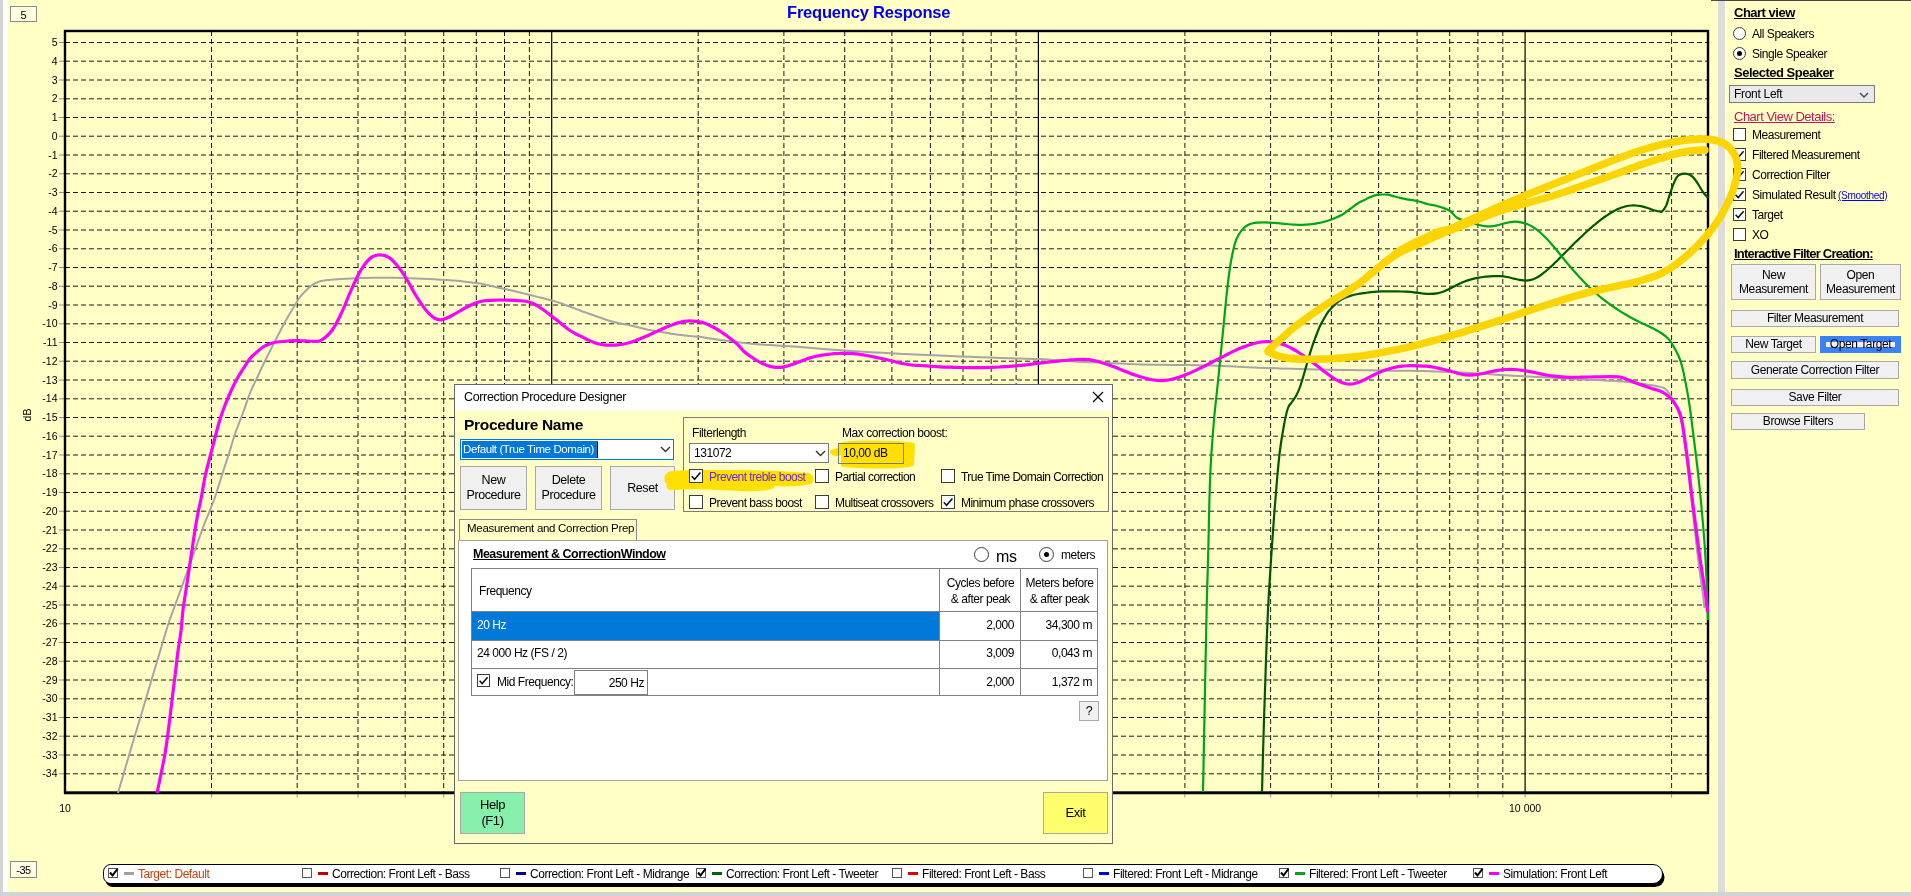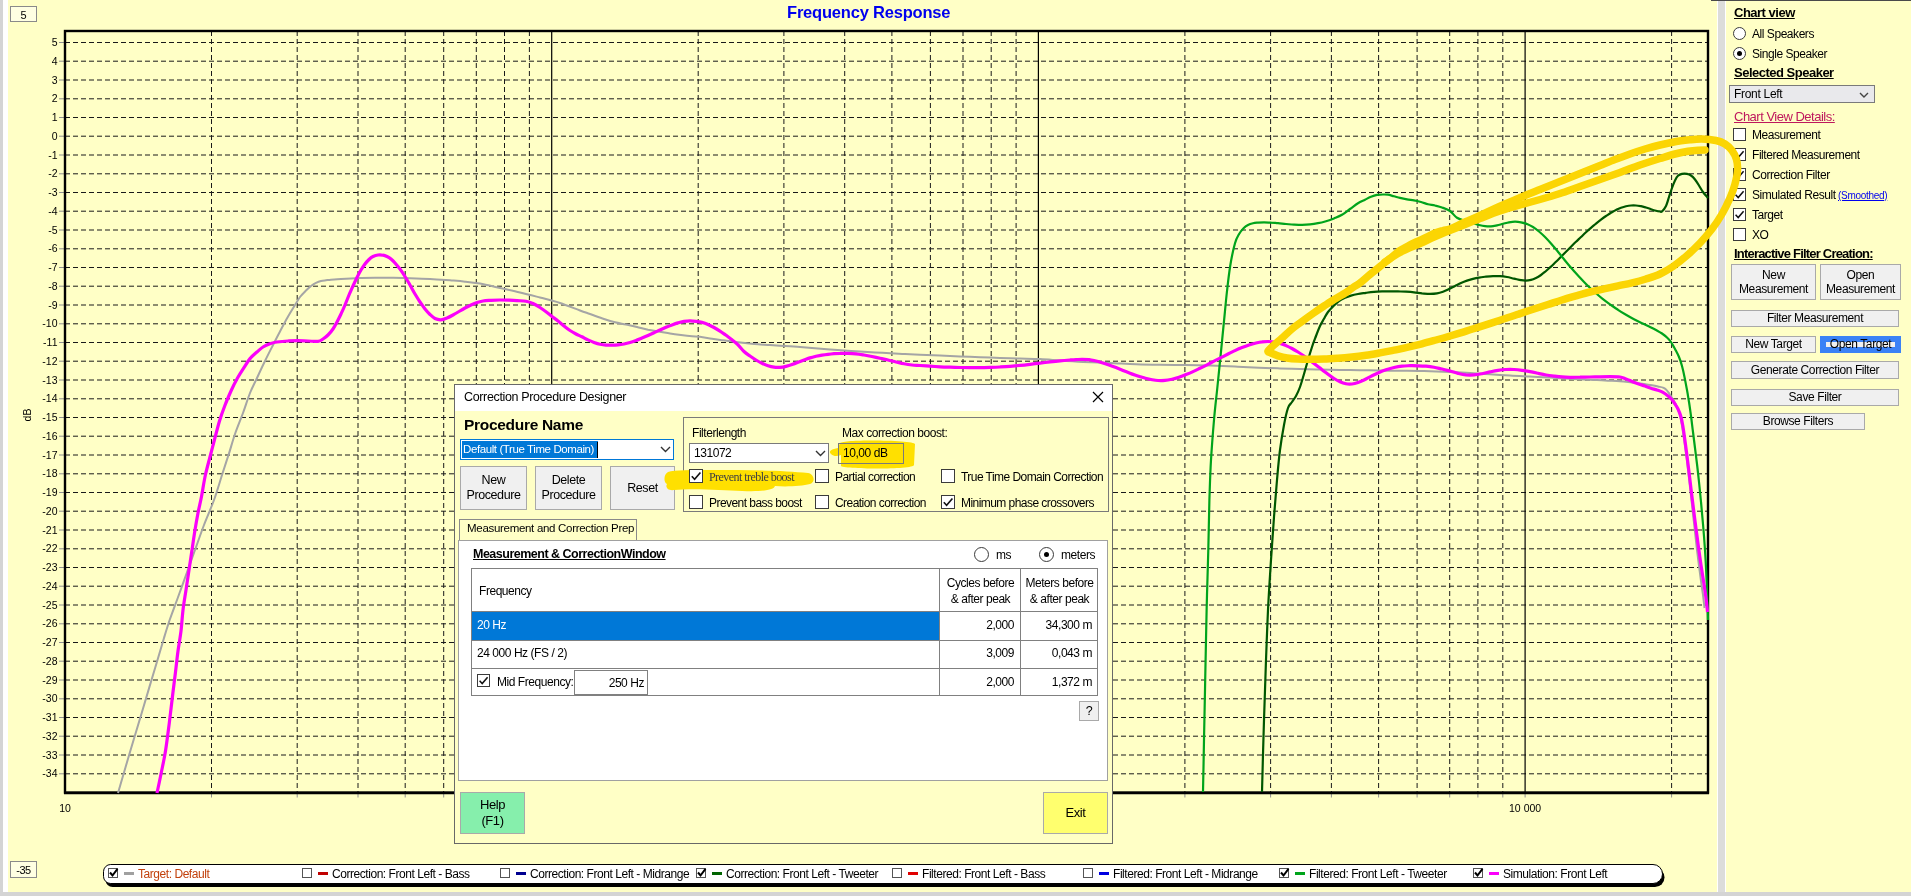--- a/index.html
+++ b/index.html
@@ -333,41 +333,41 @@
 <div style="position:absolute;left:838px;top:443px;width:66px;height:21px;border:1px solid #7a7a7a;z-index:21;"></div>
 <div style="position:absolute;left:843px;top:446px;font-size:12px;color:#000;white-space:nowrap;z-index:22;letter-spacing:-0.45px;">10,00 dB</div>
 <svg width="155" height="32" viewBox="0 0 155 32" style="position:absolute;left:662px;top:462px;z-index:21">
     <path d="M6 10 C2 12 1 20 5 22 C3 25 6 29 12 28 C30 26 60 28 80 29 C100 30 112 28 113 24 C125 25 140 24 148 22 C154 20 152 12 146 11 C120 8 80 8 50 8 C30 8 12 8 6 10 Z" fill="#FFE000"></path>
   </svg>
 <div style="position:absolute;left:689px;top:469px;width:14px;height:14px;background:#fff;border:1px solid #3b3b3b;z-index:22">
     <svg width="14" height="14" viewBox="0 0 13 13" style="position:absolute;left:-1px;top:-1px">
       <path d="M2.6 6.8 L5.2 9.6 L10.6 3.2" fill="none" stroke="#111" stroke-width="1.5"></path>
     </svg>
   </div>
-<div style="position:absolute;left:709px;top:470px;font-size:12px;color:#404040;white-space:nowrap;z-index:22;letter-spacing:-0.55px;font-family:Liberation Serif, serif;">Prevent treble boost</div>
+<div style="position:absolute;left:709px;top:470px;font-size:12px;color:#6d28d9;white-space:nowrap;z-index:22;letter-spacing:-0.55px;">Prevent treble boost</div>
 <div style="position:absolute;left:815px;top:469px;width:14px;height:14px;background:#fff;border:1px solid #3b3b3b;z-index:22"></div>
 <div style="position:absolute;left:835px;top:470px;font-size:12px;color:#000;white-space:nowrap;z-index:21;letter-spacing:-0.55px;">Partial correction</div>
 <div style="position:absolute;left:941px;top:469px;width:14px;height:14px;background:#fff;border:1px solid #3b3b3b;z-index:22"></div>
 <div style="position:absolute;left:961px;top:470px;font-size:12px;color:#000;white-space:nowrap;z-index:21;letter-spacing:-0.55px;">True Time Domain Correction</div>
 <div style="position:absolute;left:689px;top:495px;width:14px;height:14px;background:#fff;border:1px solid #3b3b3b;z-index:22"></div>
 <div style="position:absolute;left:709px;top:496px;font-size:12px;color:#000;white-space:nowrap;z-index:21;letter-spacing:-0.55px;">Prevent bass boost</div>
 <div style="position:absolute;left:815px;top:495px;width:14px;height:14px;background:#fff;border:1px solid #3b3b3b;z-index:22"></div>
-<div style="position:absolute;left:835px;top:496px;font-size:12px;color:#000;white-space:nowrap;z-index:21;letter-spacing:-0.55px;">Creation correction</div>
+<div style="position:absolute;left:835px;top:496px;font-size:12px;color:#000;white-space:nowrap;z-index:21;letter-spacing:-0.55px;">Multiseat crossovers</div>
 <div style="position:absolute;left:941px;top:495px;width:14px;height:14px;background:#fff;border:1px solid #3b3b3b;z-index:22">
     <svg width="14" height="14" viewBox="0 0 13 13" style="position:absolute;left:-1px;top:-1px">
       <path d="M2.6 6.8 L5.2 9.6 L10.6 3.2" fill="none" stroke="#111" stroke-width="1.5"></path>
     </svg>
   </div>
 <div style="position:absolute;left:961px;top:496px;font-size:12px;color:#000;white-space:nowrap;z-index:21;letter-spacing:-0.55px;">Minimum phase crossovers</div>
 <div style="position:absolute;left:459px;top:519px;width:178px;height:21px;background:#FFFFC6;border:1px solid #8a8a8a;border-bottom:none;z-index:21;"></div>
 <div style="position:absolute;left:467px;top:522px;font-size:11.5px;color:#000;white-space:nowrap;z-index:22;letter-spacing:-0.3px;">Measurement and Correction Prep</div>
 <div style="position:absolute;left:458px;top:540px;width:650px;height:241px;background:#fff;border:1px solid #a0a0a0;z-index:21;"></div>
 <div style="position:absolute;left:473px;top:547px;font-size:12.5px;color:#000;white-space:nowrap;z-index:22;letter-spacing:-0.5px;font-weight:bold;text-decoration:underline;font-weight:600;">Measurement &amp; CorrectionWindow</div>
 <div style="position:absolute;left:974px;top:547px;width:15px;height:15px;background:#fff;border:1px solid #3b3b3b;border-radius:50%;z-index:22"></div>
-<div style="position:absolute;left:996px;top:548px;font-size:12px;color:#000;white-space:nowrap;z-index:22;letter-spacing:-0.45px;">ms</div>
+<div style="position:absolute;left:996px;top:548px;font-size:16px;color:#000;white-space:nowrap;z-index:22;letter-spacing:-0.45px;">ms</div>
 <div style="position:absolute;left:1039px;top:547px;width:15px;height:15px;background:#fff;border:1px solid #3b3b3b;border-radius:50%;z-index:22">
     <div style="position:absolute;left:4.0px;top:4.0px;width:5px;height:5px;border-radius:50%;background:#000"></div>
   </div>
 <div style="position:absolute;left:1061px;top:548px;font-size:12px;color:#000;white-space:nowrap;z-index:22;letter-spacing:-0.45px;">meters</div>
 <div style="position:absolute;left:471px;top:568px;width:627px;height:128px;border:1px solid #808080;z-index:21;"></div>
 <div style="position:absolute;left:939px;top:568px;width:1px;height:128px;background:#808080;z-index:22"></div>
 <div style="position:absolute;left:1020px;top:568px;width:1px;height:128px;background:#808080;z-index:22"></div>
 <div style="position:absolute;left:471px;top:611px;width:627px;height:1px;background:#808080;z-index:22"></div>
 <div style="position:absolute;left:471px;top:640px;width:627px;height:1px;background:#808080;z-index:22"></div>
 <div style="position:absolute;left:471px;top:668px;width:627px;height:1px;background:#808080;z-index:22"></div>

